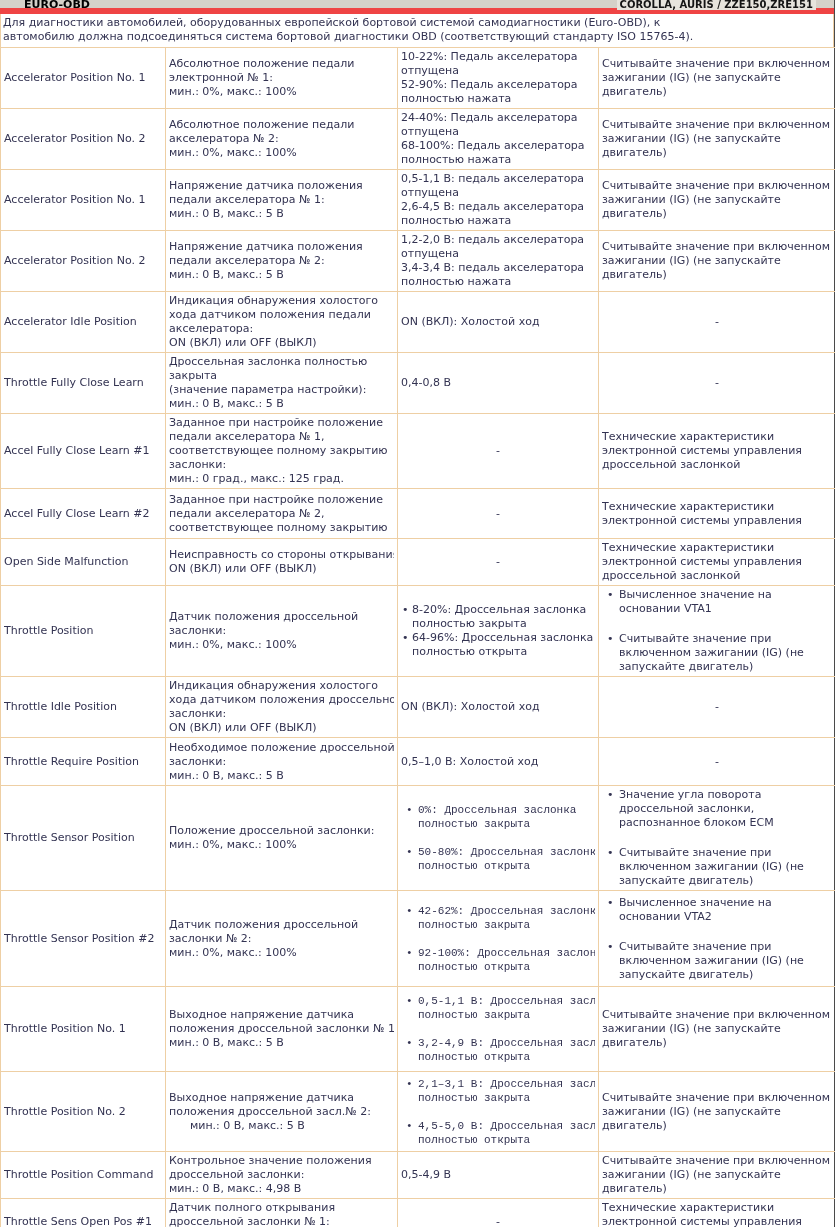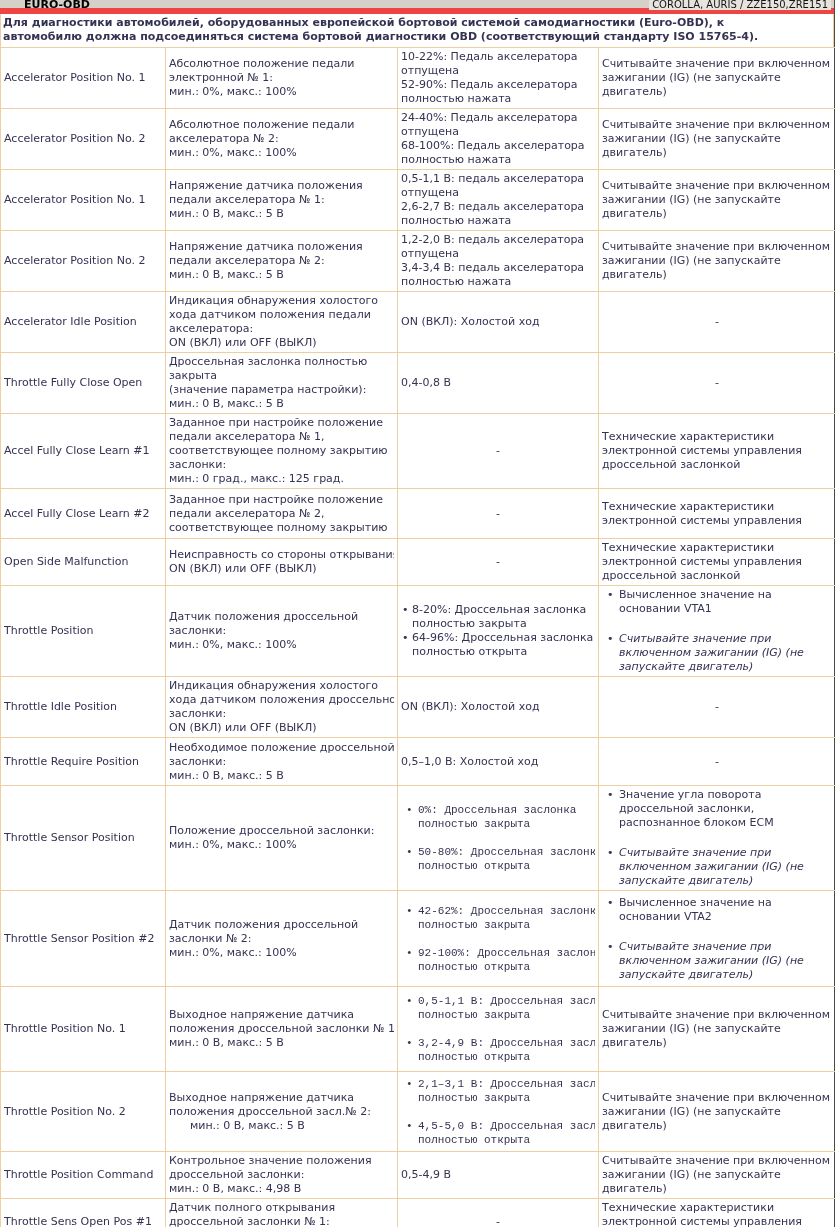--- a/index.html
+++ b/index.html
@@ -1,34 +1,34 @@
 <!DOCTYPE html>
 <html><head>
 <meta charset="utf-8">
 <style>
   html,body{margin:0;padding:0;background:#fff;}
   body{font-family:"DejaVu Sans","Liberation Sans",sans-serif;font-size:11px;color:#333352;}
   .page{width:835px;min-height:1227px;box-sizing:border-box;border-right:1px solid #4a4a4a;border-bottom:1px solid #4a4a4a;}
   .topbar{height:14px;background:#d5d1c9;display:flex;align-items:center;justify-content:space-between;border-bottom:6px solid #ef4444;box-sizing:border-box;}
   .topbar-title{font-weight:bold;color:#000;padding-left:24px;font-size:11px;}
-  .model-badge{background:#e7e4dd;font-weight:normal;font-size:10px;color:#141414;padding:0 3px;margin-right:3px;white-space:nowrap;}
-  .intro{padding:2px 4px 3px 2px;line-height:14px;white-space:pre-line;border-left:1px solid #eecfa4;border-right:1px solid #eecfa4;box-sizing:border-box;font-weight:bold;}
+  .model-badge{background:#e7e4dd;font-weight:bold;font-size:10px;color:#141414;padding:0 3px;margin-right:18px;white-space:nowrap;}
+  .intro{padding:2px 4px 3px 2px;line-height:14px;white-space:pre-line;border-left:1px solid #eecfa4;border-right:1px solid #eecfa4;box-sizing:border-box;}
   table.params{border-collapse:collapse;table-layout:fixed;width:835px;}
   table.params td{border:1px solid #eecfa4;vertical-align:middle;padding:2px 3px;line-height:14px;overflow:hidden;box-sizing:border-box;}
   td.center{text-align:center;}
   .ln{white-space:pre;overflow:hidden;}
   ul.bullets{margin:0;padding:0;list-style:none;}
   ul.bullets li{position:relative;padding-left:11px;}
   ul.bullets li::before{content:"\2022";position:absolute;left:1px;top:0;}
   ul.bullets.spaced li{padding-left:17px;font-family:Liberation Mono, monospace;}
   ul.bullets.spaced li::before{left:5px;}
   ul.bullets.spaced li + li{margin-top:14px;}
   td.col-note ul.bullets li{padding-left:17px;}
   td.col-note ul.bullets li::before{left:5px;}
-  td.col-note ul.bullets li + li{margin-top:16px;font-style:italic;}
+  td.col-note ul.bullets li + li{margin-top:16px;}
   tbody tr:nth-child(1),tbody tr:nth-child(2),tbody tr:nth-child(3),tbody tr:nth-child(4){height:57px;}
   tbody tr:nth-child(5){height:56px;}
   tbody tr:nth-child(6){height:57px;}
   tbody tr:nth-child(7){height:68px;}
   tbody tr:nth-child(8){height:50px;}
   tbody tr:nth-child(9){height:44px;}
   tbody tr:nth-child(10){height:90px;}
   tbody tr:nth-child(11){height:55px;}
   tbody tr:nth-child(12){height:48px;}
   tbody tr:nth-child(13){height:97px;}
@@ -104,21 +104,21 @@
             <div class="ln">Accelerator Position No. 1</div>
           </td>
           <td class="col-desc">
             <div class="ln">Напряжение датчика положения</div>
             <div class="ln">педали акселератора № 1:</div>
             <div class="ln">мин.: 0 В, макс.: 5 В</div>
           </td>
           <td class="col-value">
             <div class="ln">0,5-1,1 В: педаль акселератора</div>
             <div class="ln">отпущена</div>
-            <div class="ln">2,6-2,7 В: педаль акселератора</div>
+            <div class="ln">2,6-4,5 В: педаль акселератора</div>
             <div class="ln">полностью нажата</div>
           </td>
           <td class="col-note">
             <div class="ln">Считывайте значение при включенном</div>
             <div class="ln">зажигании (IG) (не запускайте</div>
             <div class="ln">двигатель)</div>
           </td>
         </tr>
         <tr>
           <td class="col-param">
@@ -153,21 +153,21 @@
           </td>
           <td class="col-value">
             <div class="ln">ON (ВКЛ): Холостой ход</div>
           </td>
           <td class="col-note center">
             <div class="ln">-</div>
           </td>
         </tr>
         <tr>
           <td class="col-param">
-            <div class="ln">Throttle Fully Close Open</div>
+            <div class="ln">Throttle Fully Close Learn</div>
           </td>
           <td class="col-desc">
             <div class="ln">Дроссельная заслонка полностью</div>
             <div class="ln">закрыта</div>
             <div class="ln">(значение параметра настройки):</div>
             <div class="ln">мин.: 0 В, макс.: 5 В</div>
           </td>
           <td class="col-value">
             <div class="ln">0,4-0,8 В</div>
           </td>

